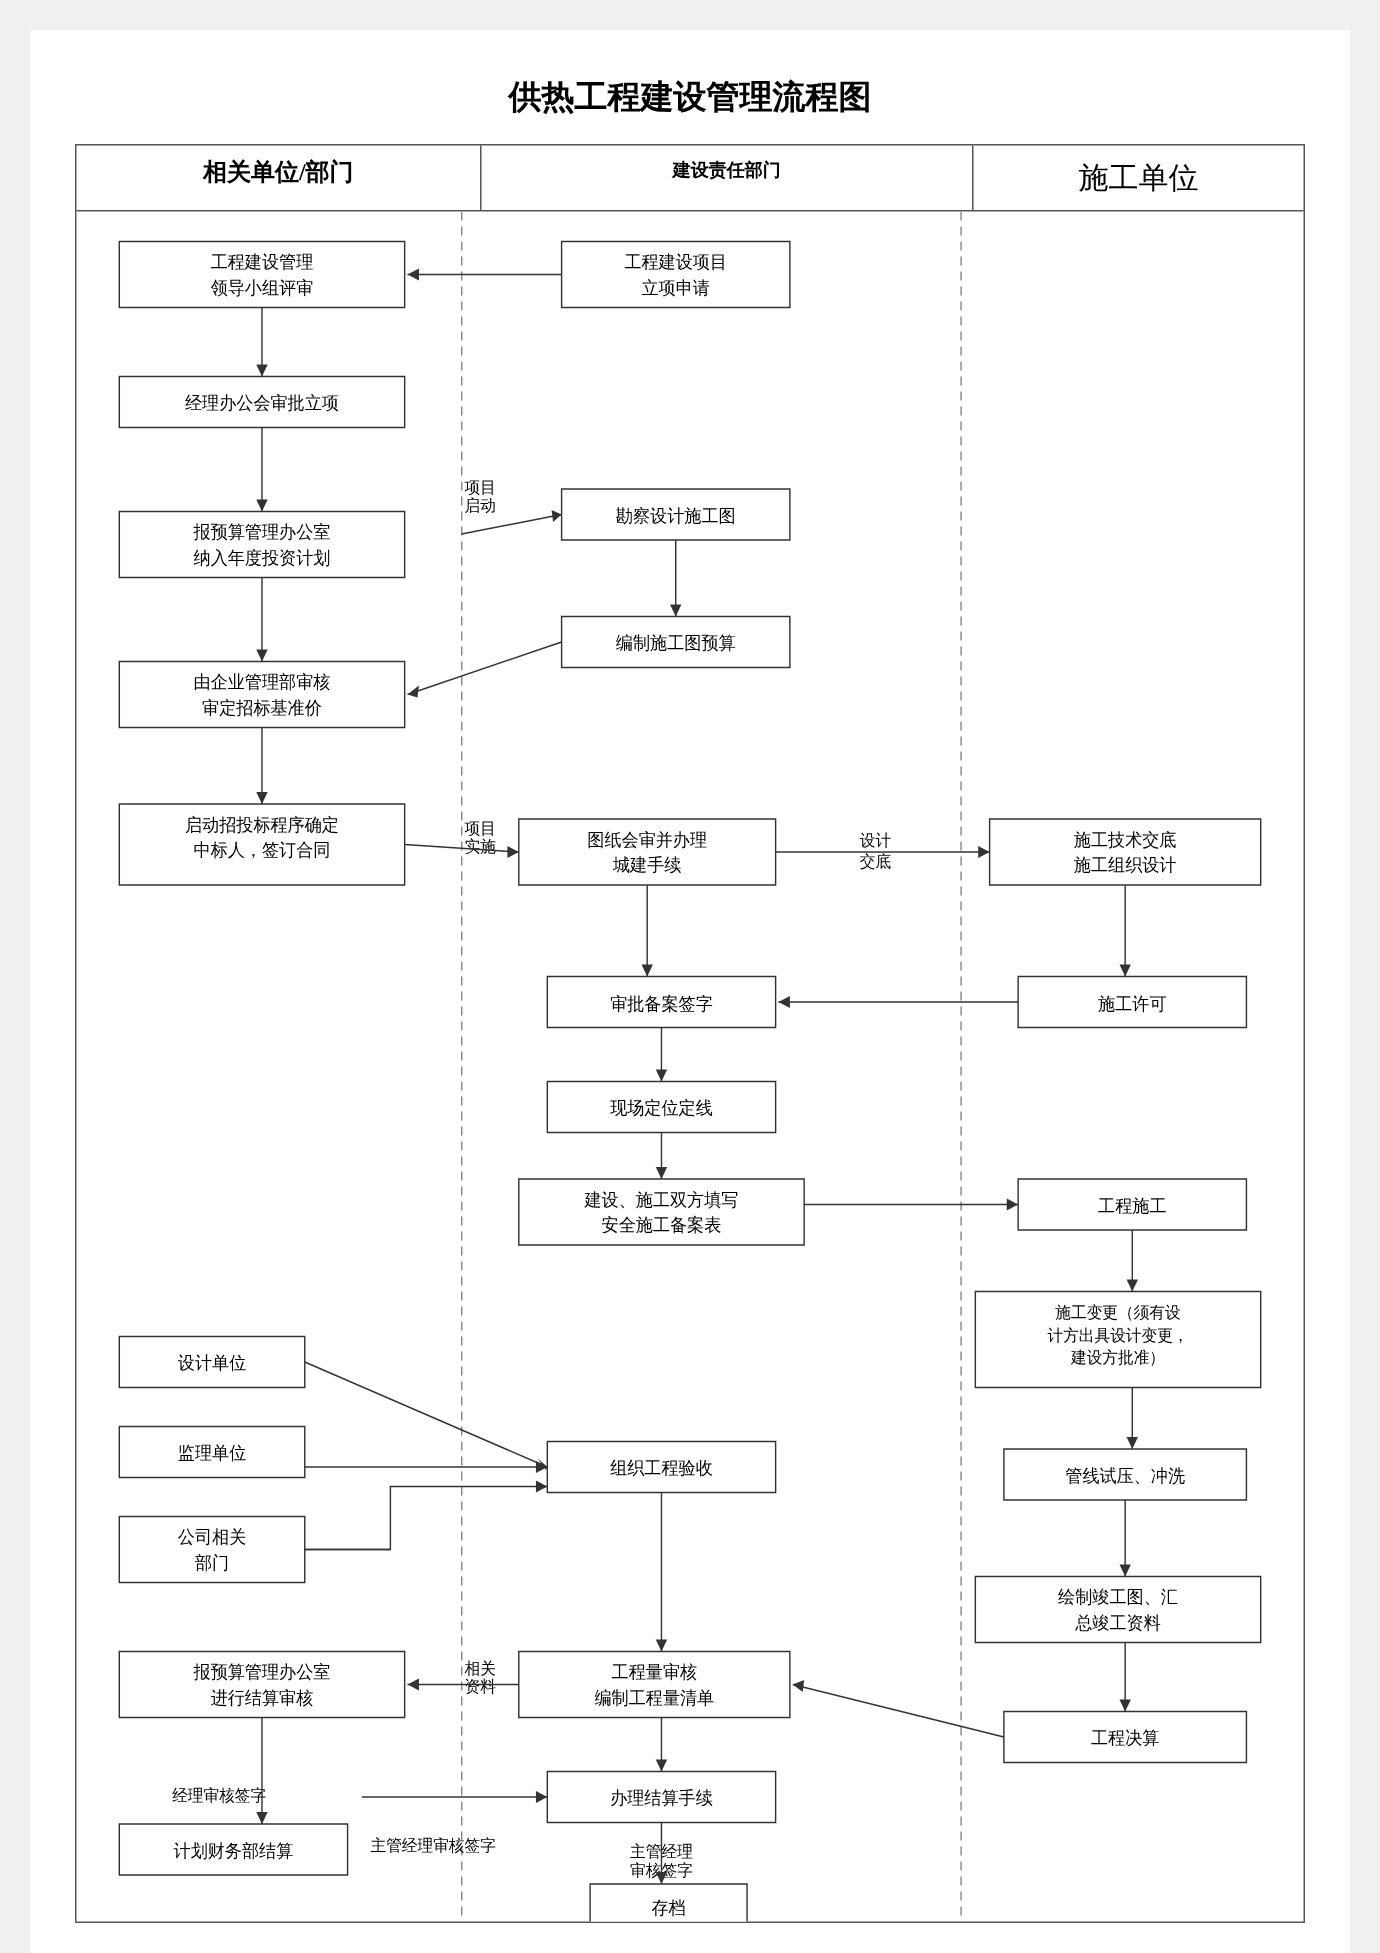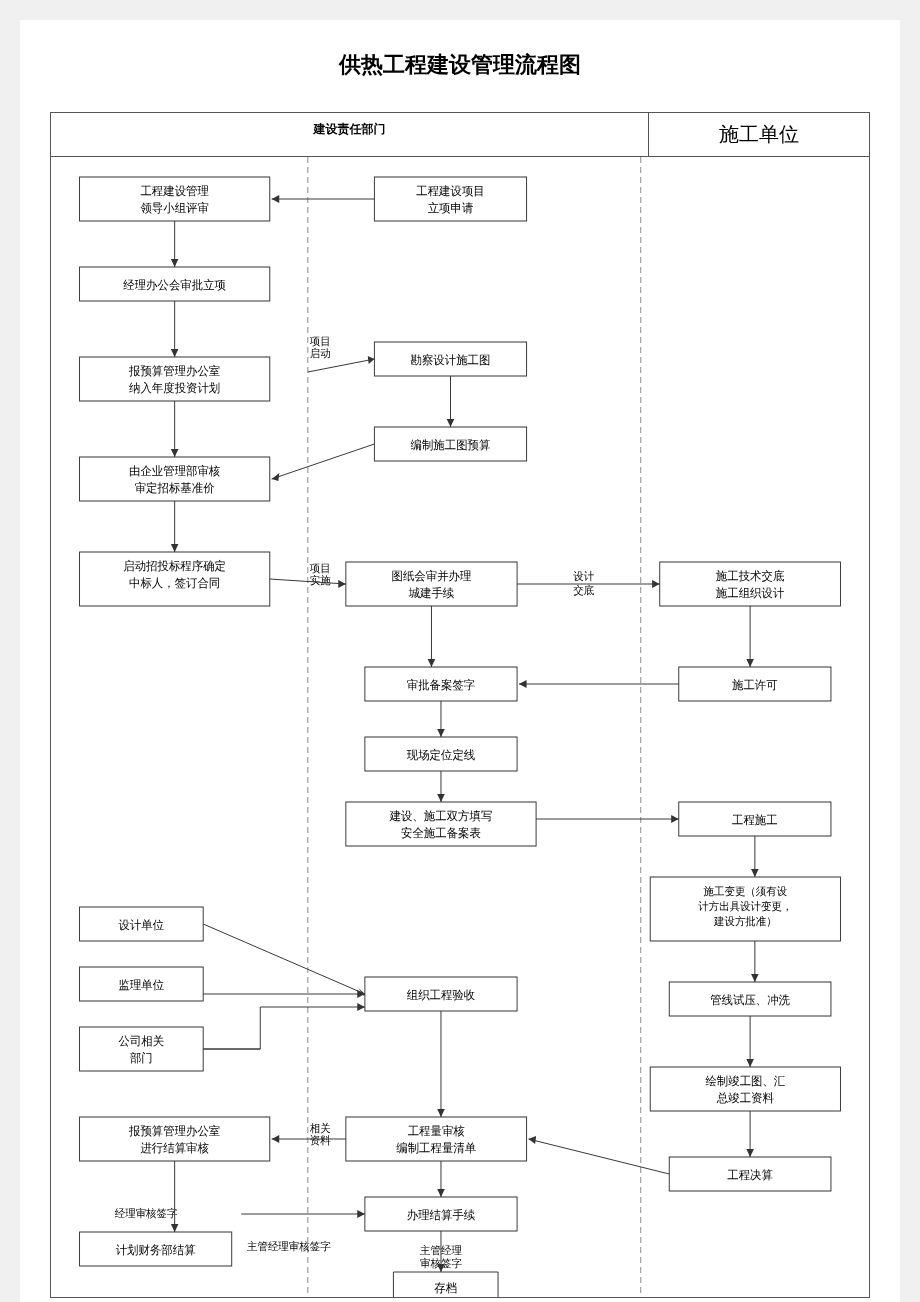--- a/index.html
+++ b/index.html
@@ -16,21 +16,21 @@
       background: white;
       width: 920px;
       min-height: 1302px;
       padding: 30px 30px 50px;
       position: relative;
     }
     .page-title {
       text-align: center;
       font-size: 22px;
       font-weight: bold;
-      margin-bottom: 32px;
+      margin-bottom: 16px;
       color: #000;
     }
     .diagram-container {
       border: 1px solid #555;
       width: 100%;
       position: relative;
     }
     
     .header-row {
       display: flex;
@@ -81,20 +81,21 @@
   </style>
 </head>
 <body>
 
 <div class="page">
   <div class="page-title">供热工程建设管理流程图</div>
 
   <div class="diagram-container">
 
     <div class="header-row">
+      <div class="col-left">相关单位/部门</div>
       <div class="col-mid">建设责任部门</div>
       <div class="col-right">施工单位</div>
     </div>
 
     <div style="position:relative; height: 1140px;">
       <svg class="diagram-svg" viewBox="0 0 860 1140" preserveAspectRatio="none" style="width:100%;height:100%;">
 
         <line x1="270" y1="0" x2="270" y2="1140" stroke="#888" stroke-width="1" stroke-dasharray="6,4"></line>
         <line x1="620" y1="0" x2="620" y2="1140" stroke="#888" stroke-width="1" stroke-dasharray="6,4"></line>
 

